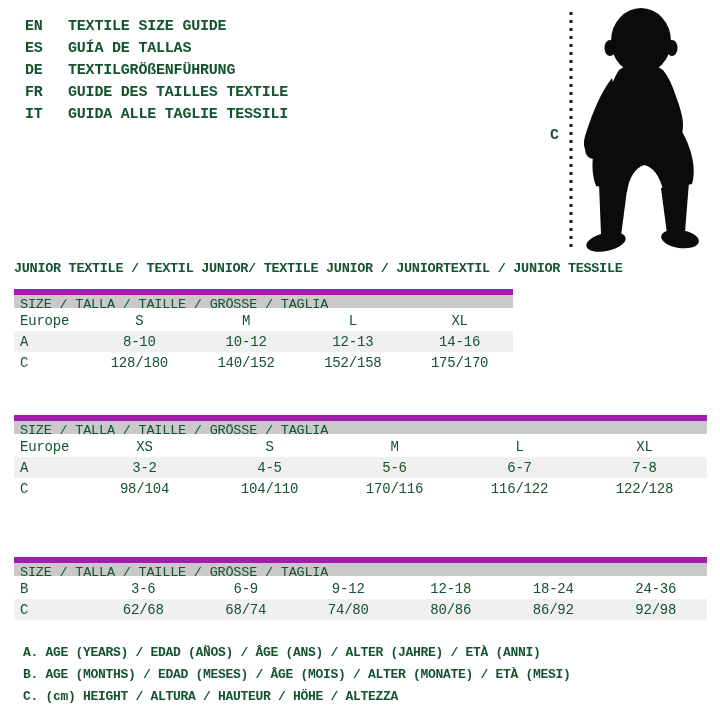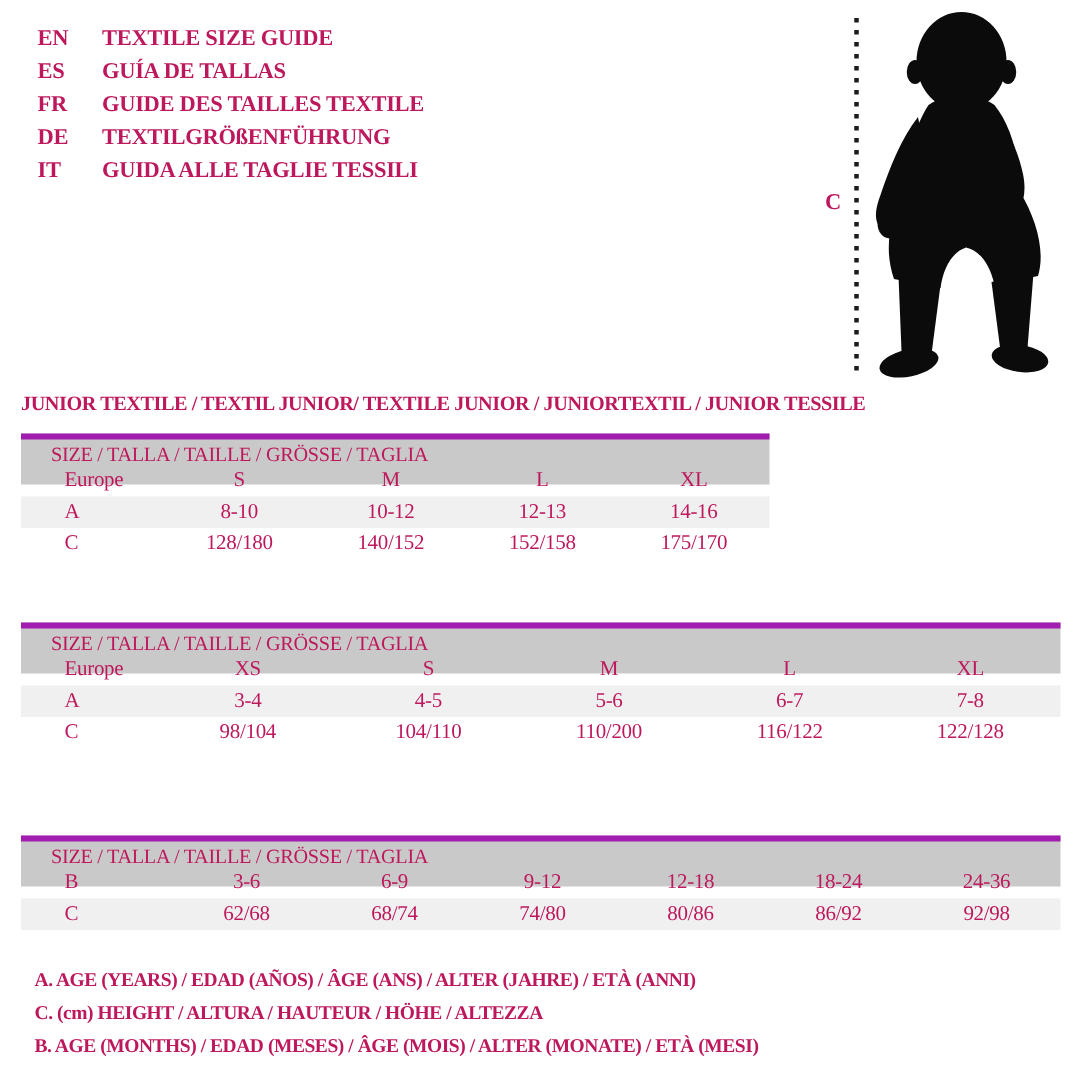--- a/index.html
+++ b/index.html
@@ -1,46 +1,46 @@
 <!DOCTYPE html>
 <html><head>
 <meta charset="utf-8">
 <style>
   html,body{margin:0;padding:0;}
   .page{
     position:relative;
     width:720px;height:720px;
     background:#ffffff;
-    font-family:Liberation Serif, serif;
-    color:#be185d;
+    font-family:Liberation Mono, monospace;
+    color:#14532d;
     letter-spacing:-0.2px;
     overflow:hidden;
   }
   
   .langs{position:absolute;left:25px;top:15px;}
   .lang-row{display:flex;height:22px;align-items:center;font-weight:700;font-size:15px;}
   .lang-code{width:43px;flex:0 0 43px;}
   
   .figure{position:absolute;left:540px;top:4px;width:176px;height:250px;}
   .figure .c-label{position:absolute;left:10px;top:123px;font-weight:700;font-size:15px;}
   .figure svg{position:absolute;left:0;top:0;}
   
   .section{position:absolute;left:14px;}
   .sec-title{font-weight:700;font-size:13.5px;letter-spacing:-0.3px;white-space:nowrap;}
   .sec-title sub{font-size:9px;}
   .size-bar{
     position:absolute;left:0;right:0;
-    height:34px;line-height:19px;
-    background:#c9c9c9;border-top:4px solid #a21caf;
-    font-size:13.5px;padding-left:20px;box-sizing:border-box;
+    height:19px;line-height:19px;
+    background:#c9c9c9;border-top:6px solid #a21caf;
+    font-size:13.5px;padding-left:6px;box-sizing:border-box;
   }
   .rows{position:absolute;left:0;right:0;}
   .trow{display:flex;height:21px;align-items:center;font-size:14px;}
   .trow.alt{background:#f0f0f0;}
-  .row-label{padding-left:6px;box-sizing:border-box;text-align:left;margin-left:23px;}
+  .row-label{padding-left:6px;box-sizing:border-box;text-align:left;}
   .t1 .row-label{width:72px;flex:0 0 72px;}
   .t2 .row-label{width:68px;flex:0 0 68px;}
   .t3 .row-label{width:78px;flex:0 0 78px;}
   .cell{flex:1;text-align:center;}
   #sec-junior{top:261px;width:499px;height:115px;}
   #sec-junior .size-bar{top:28px;}
   #sec-junior .rows{top:49px;}
   #sec-children{top:387px;width:693px;height:115px;}
   #sec-children .size-bar{top:28px;}
   #sec-children .rows{top:49px;}
@@ -60,26 +60,26 @@
   <div class="langs">
     <div class="lang-row">
       <span class="lang-code">EN</span>
       <span class="lang-label">TEXTILE SIZE GUIDE</span>
     </div>
     <div class="lang-row">
       <span class="lang-code">ES</span>
       <span class="lang-label">GUÍA DE TALLAS</span>
     </div>
     <div class="lang-row">
+      <span class="lang-code">DE</span>
+      <span class="lang-label">TEXTILGRÖßENFÜHRUNG</span>
+    </div>
+    <div class="lang-row">
       <span class="lang-code">FR</span>
       <span class="lang-label">GUIDE DES TAILLES TEXTILE</span>
-    </div>
-    <div class="lang-row">
-      <span class="lang-code">DE</span>
-      <span class="lang-label">TEXTILGRÖßENFÜHRUNG</span>
     </div>
     <div class="lang-row">
       <span class="lang-code">IT</span>
       <span class="lang-label">GUIDA ALLE TAGLIE TESSILI</span>
     </div>
   </div>
 
   <div class="figure">
     <span class="c-label">C</span>
     <svg width="176" height="250" viewBox="0 0 176 250" aria-hidden="true">
@@ -145,31 +145,31 @@
       <div class="trow">
         <span class="row-label">Europe</span>
         <span class="cell">XS</span>
         <span class="cell">S</span>
         <span class="cell">M</span>
         <span class="cell">L</span>
         <span class="cell">XL</span>
       </div>
       <div class="trow alt">
         <span class="row-label">A</span>
-        <span class="cell">3-4</span>
+        <span class="cell">3-2</span>
         <span class="cell">4-5</span>
         <span class="cell">5-6</span>
         <span class="cell">6-7</span>
         <span class="cell">7-8</span>
       </div>
       <div class="trow">
         <span class="row-label">C</span>
         <span class="cell">98/104</span>
         <span class="cell">104/110</span>
-        <span class="cell">110/200</span>
+        <span class="cell">170/116</span>
         <span class="cell">116/122</span>
         <span class="cell">122/128</span>
       </div>
     </div>
   </div>
 
   <div class="section t3" id="sec-babies">
     <div class="size-bar">SIZE / TALLA / TAILLE / GRÖSSE / TAGLIA</div>
     <div class="rows">
       <div class="trow">
@@ -188,17 +188,17 @@
         <span class="cell">74/80</span>
         <span class="cell">80/86</span>
         <span class="cell">86/92</span>
         <span class="cell">92/98</span>
       </div>
     </div>
   </div>
 
   <div class="footnotes">
     <div class="footnote">A. AGE (YEARS) / EDAD (AÑOS) / ÂGE (ANS) / ALTER (JAHRE) / ETÀ (ANNI)</div>
+    <div class="footnote">B. AGE (MONTHS) / EDAD (MESES) / ÂGE (MOIS) / ALTER (MONATE) / ETÀ (MESI)</div>
     <div class="footnote">C. (cm) HEIGHT / ALTURA / HAUTEUR / HÖHE / ALTEZZA</div>
-    <div class="footnote">B. AGE (MONTHS) / EDAD (MESES) / ÂGE (MOIS) / ALTER (MONATE) / ETÀ (MESI)</div>
   </div>
 
 </div>
 
 </body></html>

